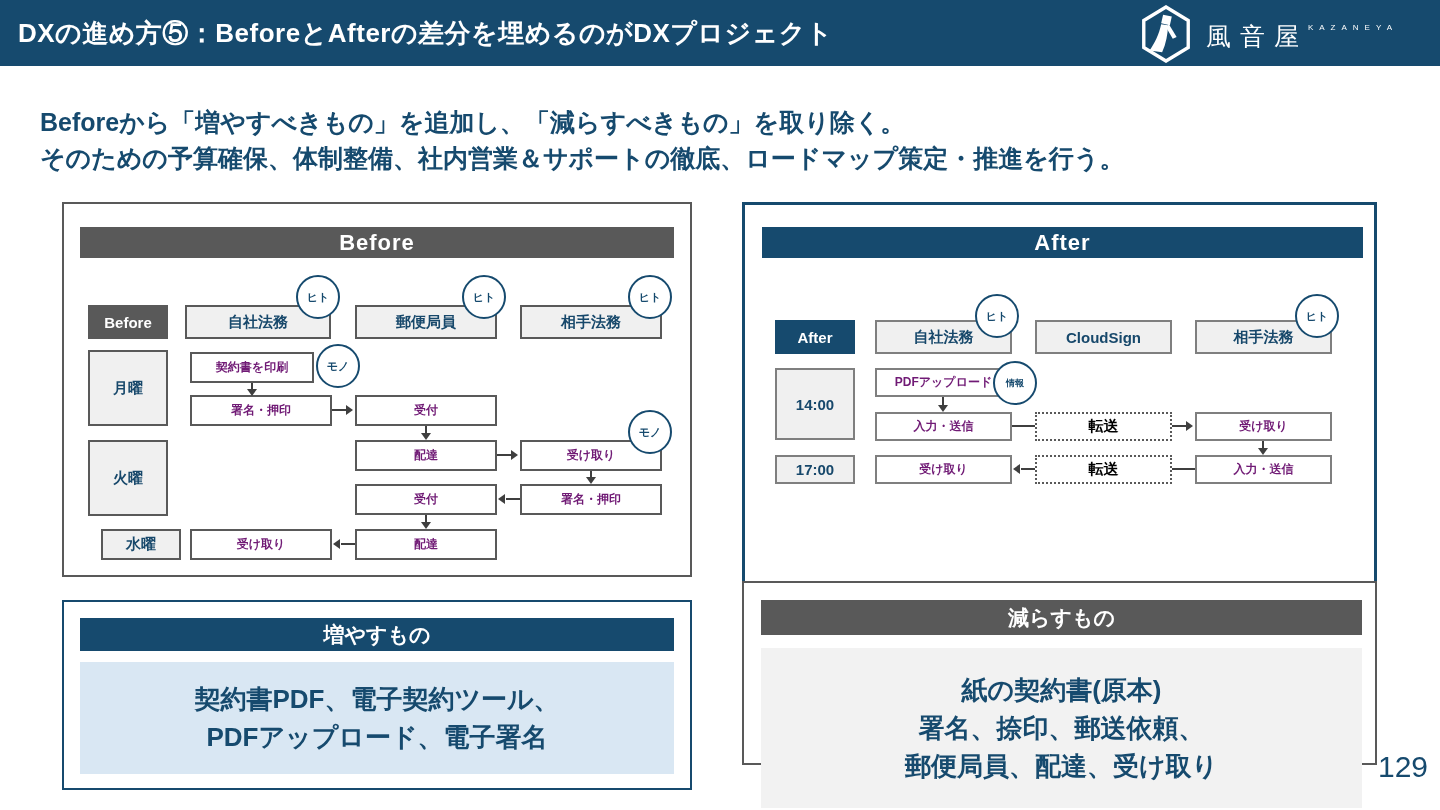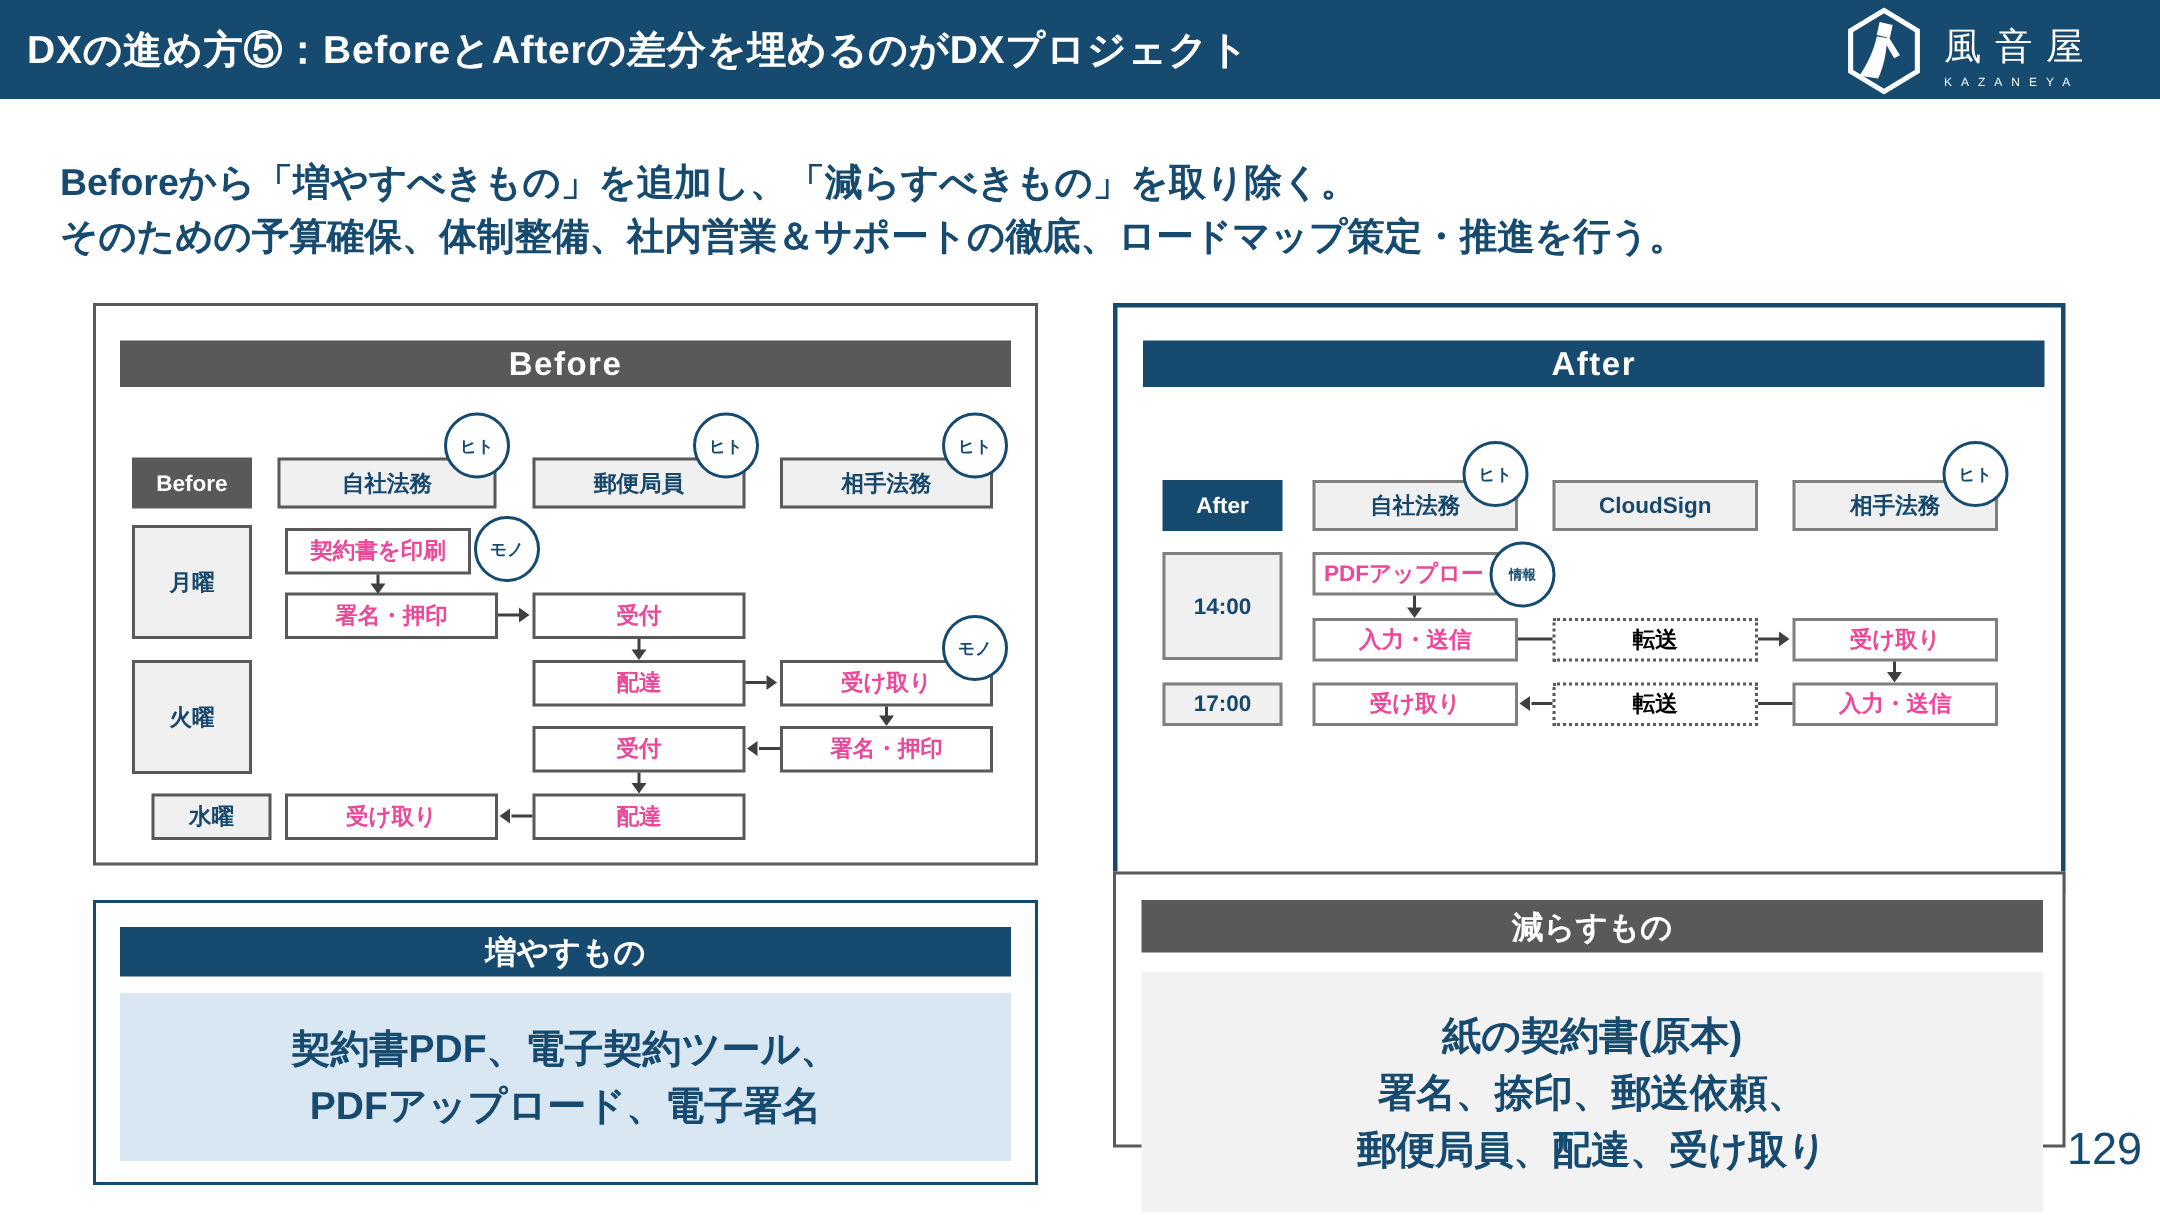--- a/index.html
+++ b/index.html
@@ -4,42 +4,42 @@
 <style>
   html,body { margin:0; padding:0; }
   body { width:1440px; height:810px; font-family:"Liberation Sans", sans-serif; }
   .page { position:relative; width:1440px; height:810px; background:#ffffff; overflow:hidden; }
 
   
   .topbar { position:absolute; left:0; top:0; width:1440px; height:66px; background:#164a6e;
             display:flex; align-items:center; }
   .topbar-title { color:#ffffff; font-size:26px; font-weight:bold; margin-left:18px; letter-spacing:0.5px; }
   .logo { position:absolute; right:42px; top:5px; display:flex; align-items:center; gap:12px; }
-  .logo-text-wrap { display:flex; flex-direction:column; align-items:flex-start; }
+  .logo-text-wrap { display:flex; align-items:flex-start; }
   .logo-kanji { color:#fff; font-size:25px; letter-spacing:9px; font-weight:500; }
   .logo-roman { color:#fff; font-size:8px; letter-spacing:6px; margin-top:3px; }
 
   
   .intro { position:absolute; left:40px; top:104px; color:#164a6e; font-size:25px; font-weight:bold;
            line-height:36px; }
 
   
   .panel { position:absolute; background:#fff; box-sizing:border-box; }
   .panel-before  { left:62px;  top:202px; width:630px; height:375px; border:2px solid #595959; }
   .panel-after   { left:742px; top:202px; width:635px; height:394px; border:3px solid #164a6e; }
   .panel-inc     { left:62px;  top:600px; width:630px; height:190px; border:2px solid #164a6e; }
   .panel-dec     { left:742px; top:537px; width:635px; height:184px; border:2px solid #595959;margin-top:44px; }
 
   .box { position:absolute; box-sizing:border-box; display:flex; align-items:center; justify-content:center;
          font-weight:bold; text-align:center; z-index:1; }
   .titlebar { font-size:22px; letter-spacing:1px; color:#fff; }
   .bg-dark { background:#595959; color:#fff; }
   .bg-navy { background:#164a6e; color:#fff; }
   .hd   { background:#f0f0f0; border:2px solid #595959; color:#17486b; font-size:15px; }
-  .flow { background:#ffffff; border:2px solid #595959; color:#ec4899; font-size:15px; }
+  .flow { background:#ffffff; border:2px solid #595959; color:#701a75; font-size:12px; }
   .gb   { border-color:#7f7f7f; }
   .dotted { background:#fff; border:2px dotted #595959; color:#000000; font-size:15px; }
   .lbl  { font-size:15px; }
 
   .badge { position:absolute; background:#ffffff; border:2.5px solid #164a6e; border-radius:50%;
            color:#164a6e; display:flex; align-items:center; justify-content:center;
            font-weight:bold; z-index:3; box-sizing:border-box; }
   .b44 { width:44px; height:44px; font-size:11px; }
   .b-info { width:44px; height:44px; font-size:9px; }
 

